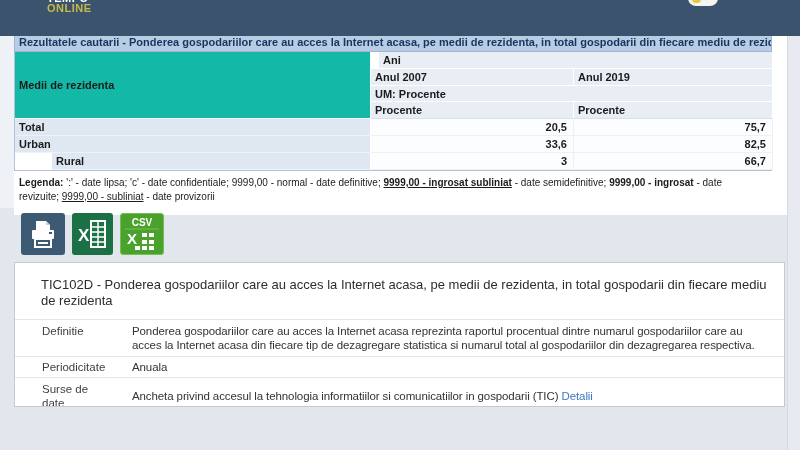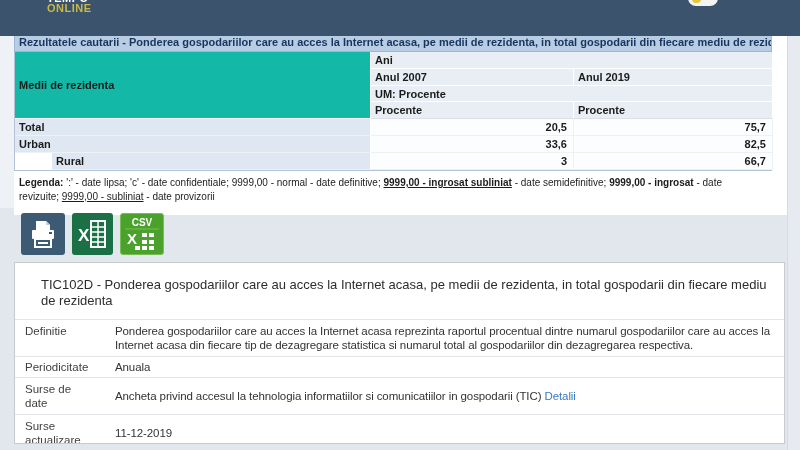--- a/index.html
+++ b/index.html
@@ -37,23 +37,23 @@
   .seg-bu { font-weight:bold; text-decoration:underline; }
 
   
   .toolbar { position:absolute; top:213px; left:21px; display:flex; gap:7px; z-index:3; }
   .icon-btn { width:44px; height:42px; border-radius:3px; display:flex; align-items:center; justify-content:center; cursor:pointer; }
   .icon-print { background:#3d5a74; }
   .icon-xls { background:#1b7145; width:41px; }
   .icon-csv { background:#4aa22d; border:1px solid #76bd52; }
 
   
-  .meta-panel { position:absolute; top:262px; left:14px; width:771px; height:182px; background:#ffffff; border:1px solid #c7cad1; z-index:3; overflow:hidden; color:#3a3a3a; }
+  .meta-panel { position:absolute; top:262px; left:14px; width:771px; height:145px; background:#ffffff; border:1px solid #c7cad1; z-index:3; overflow:hidden; color:#3a3a3a; }
   .meta-title { padding:14px 10px 10px 26px; font-size:13px; color:#2d2d2d; line-height:16px; }
-  .meta-row { display:flex; border-top:1px solid #e4e5ea; font-size:11.5px; line-height:14px; }
+  .meta-row { display:flex; border-top:1px solid #e4e5ea; font-size:11.5px; line-height:14px;padding-left:17px; }
   .meta-label { width:88px; padding:4px 4px 4px 10px; white-space:pre-line; flex-shrink:0; color:#3f3f3f; }
   .meta-value { flex:1; padding:4px 10px 4px 12px; letter-spacing:-0.1px; color:#333; align-self:center; }
   .row-period .meta-value, .row-period .meta-label { padding-top:3px; padding-bottom:3px; }
   .meta-link { color:#3d79c4; cursor:pointer; }
 </style>
 </head>
 <body>
 
 <div class="topbar">
   <div class="logo">
@@ -66,21 +66,21 @@
 </div>
 
 <div class="upper-zone"></div>
 <div class="scroll-strip"></div>
 
 <div class="white-block">
   <div class="results-title">Rezultatele cautarii - Ponderea gospodariilor care au acces la Internet acasa, pe medii de rezidenta, in total gospodarii din fiecare mediu de rezidenta</div>
 
   <div class="grid-table">
     <div class="c rowhead">Medii de rezidenta</div>
-    <div class="c hc span2" style="grid-row:1;">Ani</div>
+    <div class="c hc span2" style="grid-row:1;margin-left:8px;">Ani</div>
     <div class="c hc" style="grid-row:2;grid-column:2;">Anul 2007</div>
     <div class="c hc" style="grid-row:2;grid-column:3;">Anul 2019</div>
     <div class="c hc span2" style="grid-row:3;">UM: Procente</div>
     <div class="c hc" style="grid-row:4;grid-column:2;border-bottom:1px solid #d9e0e9;">Procente</div>
     <div class="c hc" style="grid-row:4;grid-column:3;border-bottom:1px solid #d9e0e9;">Procente</div>
 
     <div class="c rl" style="grid-row:5;grid-column:1;">Total</div>
     <div class="c val" style="grid-row:5;grid-column:2;">20,5</div>
     <div class="c val" style="grid-row:5;grid-column:3;">75,7</div>
 

